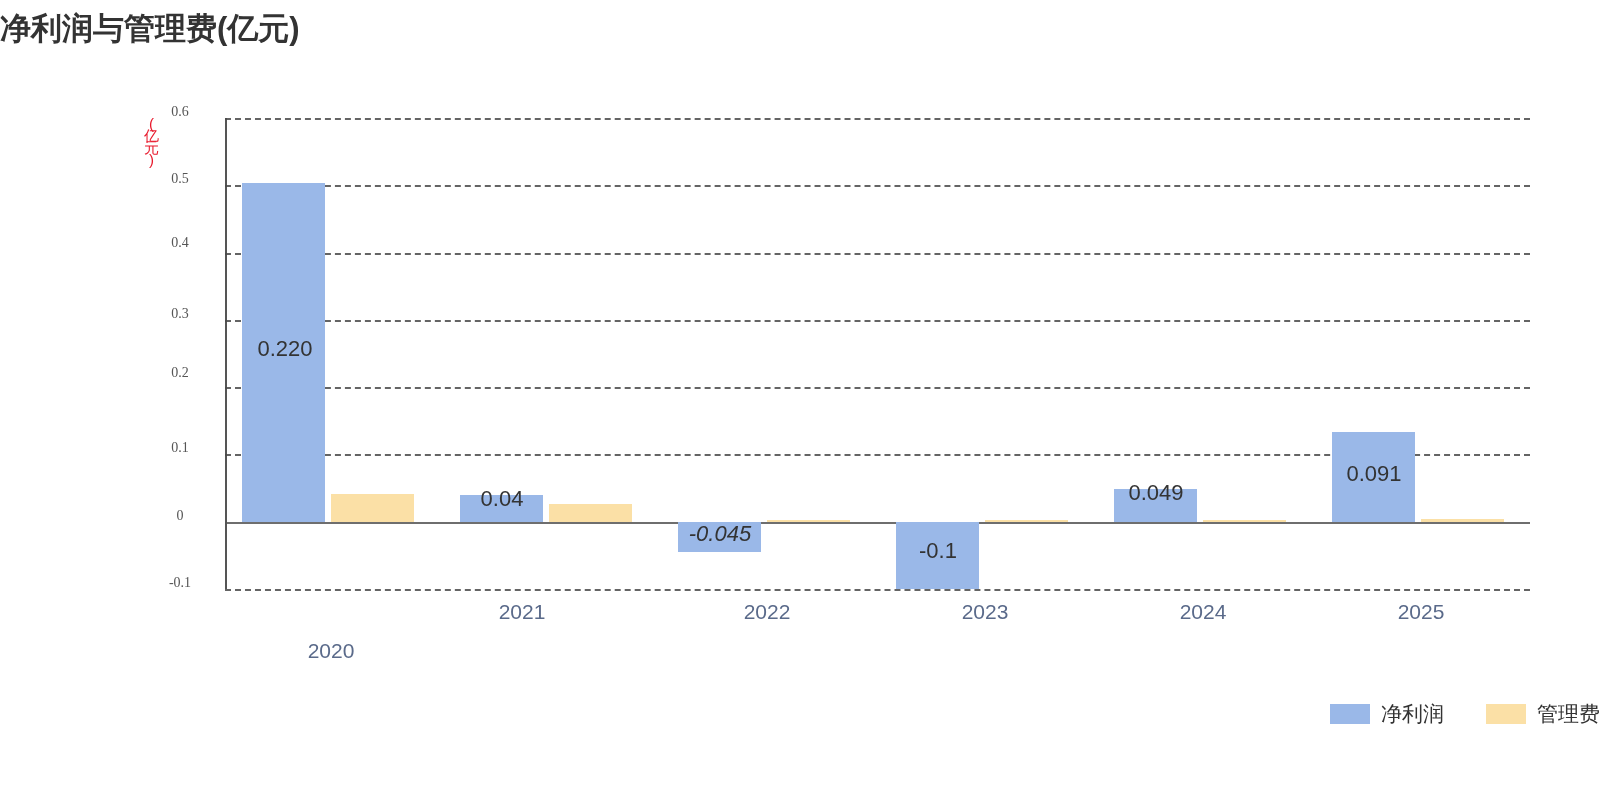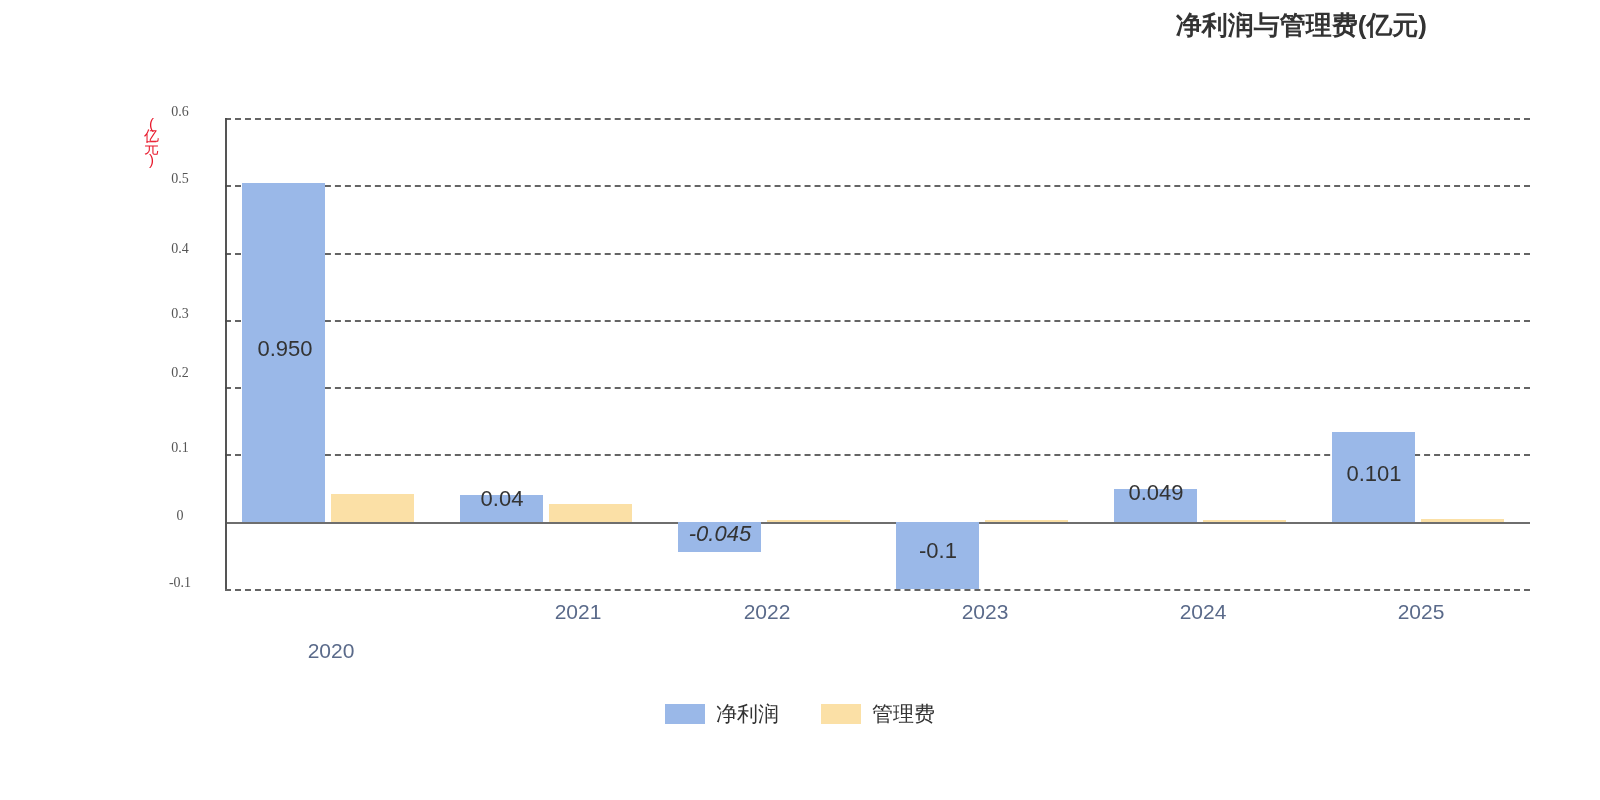--- a/index.html
+++ b/index.html
@@ -7,22 +7,22 @@
     width:1600px;height:800px;
     background:#ffffff;
     font-family:"Liberation Sans","DejaVu Sans",sans-serif;
     overflow:hidden;
   }
   .chart-root{position:relative;width:1600px;height:800px;}
 
   
   .chart-title{
     position:absolute;top:8px;left:0;width:1427px;
-    text-align:right;
-    font-size:26px;font-weight:bold;color:#333333;
+    text-align:left;
+    font-size:31px;font-weight:bold;color:#333333;
     letter-spacing:0px;
   }
 
   
   
   .plot{
     position:absolute;
     left:225px;top:118px;
     width:1305px;height:471px;
   }
@@ -73,21 +73,21 @@
   .bar-label{
     position:absolute;
     font-size:22px;color:#333333;
     white-space:nowrap;
     text-align:center;
   }
 
   
   .legend{
     position:absolute;left:0;top:700px;width:1600px;
-    display:flex;justify-content:center;align-items:center;gap:42px;
+    display:flex;justify-content:flex-end;align-items:center;gap:42px;
   }
   .legend-item{display:flex;align-items:center;gap:11px;}
   .legend-swatch{width:40px;height:20px;display:block;}
   .legend-text{font-size:21px;color:#333333;}
 
   
   .footer{
     position:absolute;left:0;top:760px;width:1600px;
     text-align:center;
     font-size:16px;font-weight:bold;color:#e8192c;
@@ -116,56 +116,56 @@
     <div class="gridline" style="top:134.6px;"></div>
     <div class="gridline" style="top:201.9px;"></div>
     <div class="gridline" style="top:269.1px;"></div>
     <div class="gridline" style="top:336.4px;"></div>
     <div class="gridline zero" style="top:403.7px;"></div>
     <div class="gridline" style="top:471px;"></div>
 
     <div class="ytick-wrap">
       <div class="ytick-lbl" style="top:0px;">0.6</div>
       <div class="ytick-lbl" style="top:67.3px;">0.5</div>
-      <div class="ytick-lbl" style="top:137px;">0.4</div>
+      <div class="ytick-lbl" style="top:131px;">0.4</div>
       <div class="ytick-lbl" style="top:201.9px;">0.3</div>
       <div class="ytick-lbl" style="top:261px;">0.2</div>
       <div class="ytick-lbl" style="top:336.4px;">0.1</div>
       <div class="ytick-lbl" style="top:403.7px;">0</div>
       <div class="ytick-lbl" style="top:471px;">-0.1</div>
     </div>
 
     <div class="bar profit" style="left:17px;top:64.5px;width:83px;height:339.2px;"></div>
     <div class="bar admin" style="left:106px;top:375.8px;width:83px;height:27.9px;"></div>
-    <div class="bar-label" style="left:5px;top:218px;width:110px;">0.950</div>
+    <div class="bar-label" style="left:5px;top:218px;width:110px;">0.220</div>
 
     <div class="bar profit" style="left:235px;top:376.8px;width:83px;height:26.9px;"></div>
     <div class="bar admin" style="left:324px;top:385.5px;width:83px;height:18.2px;"></div>
     <div class="bar-label" style="left:222px;top:368px;width:110px;">0.04</div>
 
     <div class="bar profit" style="left:453px;top:403.7px;width:83px;height:30.3px;"></div>
     <div class="bar admin" style="left:542px;top:401.7px;width:83px;height:2.0px;"></div>
     <div class="bar-label" style="left:440px;top:403px;width:110px;font-style:italic;">-0.045</div>
 
     <div class="bar profit" style="left:671px;top:403.7px;width:83px;height:67.3px;"></div>
     <div class="bar admin" style="left:760px;top:401.7px;width:83px;height:2.0px;"></div>
     <div class="bar-label" style="left:658px;top:420px;width:110px;">-0.1</div>
 
     <div class="bar profit" style="left:889px;top:370.7px;width:83px;height:33.0px;"></div>
     <div class="bar admin" style="left:978px;top:401.7px;width:83px;height:2.0px;"></div>
     <div class="bar-label" style="left:876px;top:362px;width:110px;">0.049</div>
 
     <div class="bar profit" style="left:1107px;top:313.5px;width:83px;height:90.2px;"></div>
     <div class="bar admin" style="left:1196px;top:401.4px;width:83px;height:2.3px;"></div>
-    <div class="bar-label" style="left:1094px;top:343px;width:110px;">0.101</div>
+    <div class="bar-label" style="left:1094px;top:343px;width:110px;">0.091</div>
 
   </div>
 
   <div class="xtick" style="left:271px;margin-top:39px;">2020</div>
-  <div class="xtick" style="left:518px;">2021</div>
+  <div class="xtick" style="left:462px;">2021</div>
   <div class="xtick" style="left:707px;">2022</div>
   <div class="xtick" style="left:925px;">2023</div>
   <div class="xtick" style="left:1143px;text-align:center;">2024</div>
   <div class="xtick" style="left:1361px;">2025</div>
 
   <div class="legend">
     <div class="legend-item">
       <span class="legend-swatch" style="background:#9ab8e8;"></span>
       <span class="legend-text">净利润</span>
     </div>

